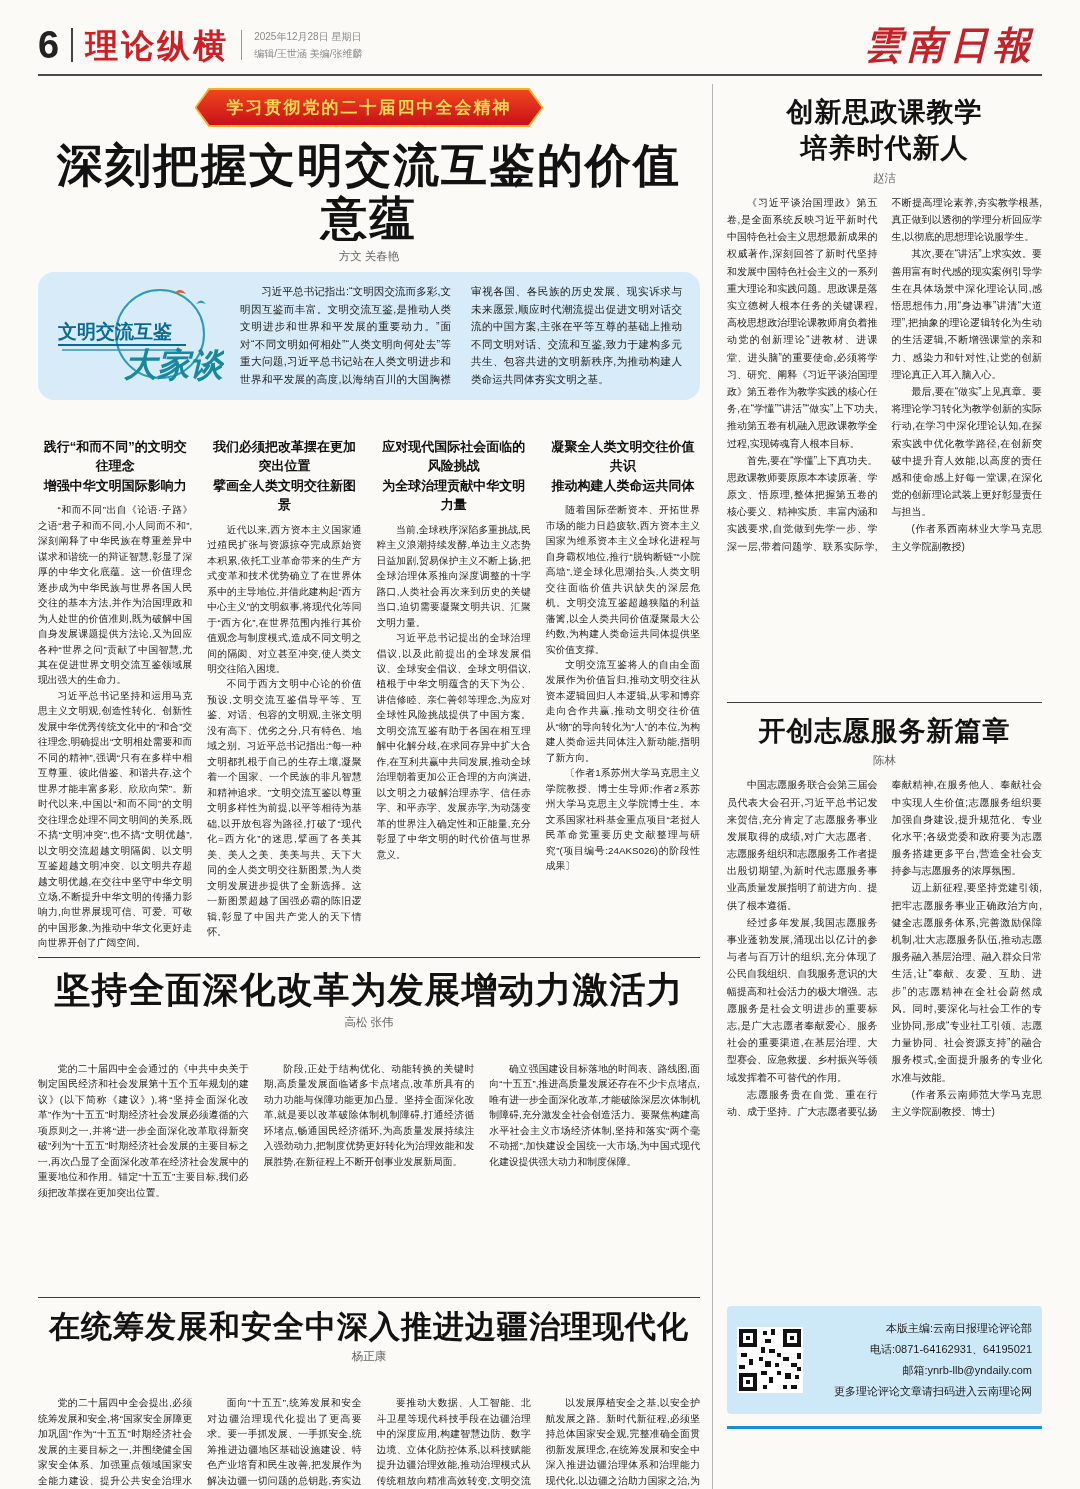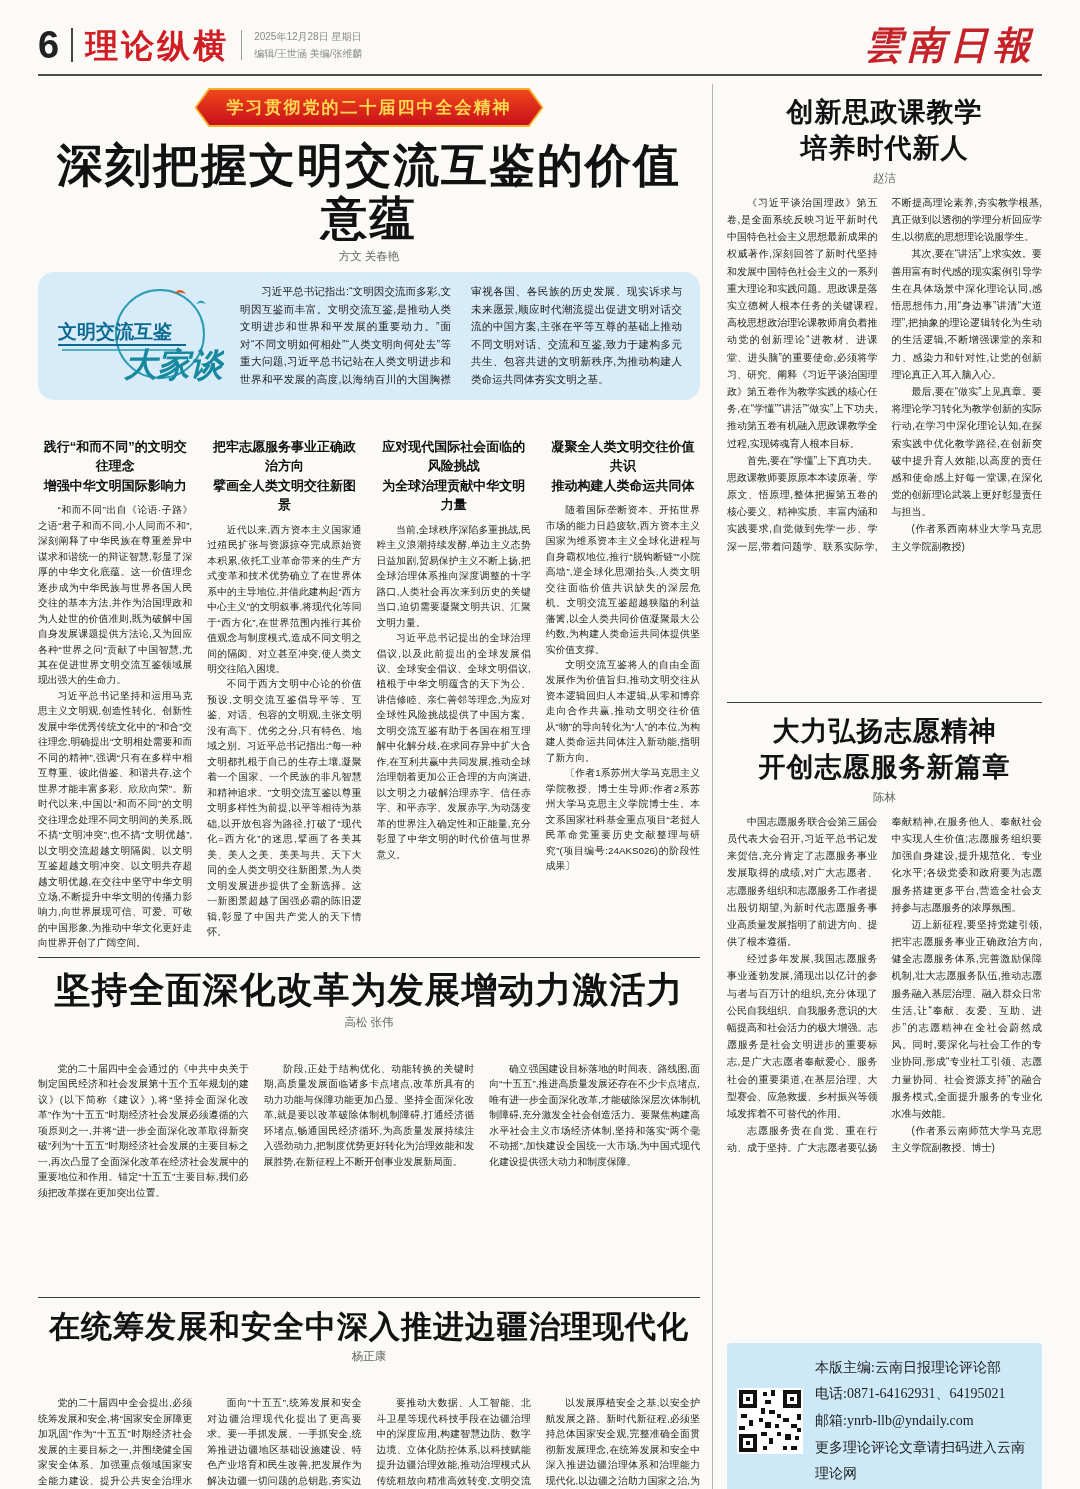--- a/index.html
+++ b/index.html
@@ -44,21 +44,21 @@
   .col-head{font-size:13px;font-weight:bold;text-align:center;line-height:1.5;margin:2px 0 7px 0;color:#111;}
   .bodytxt p{margin:0;font-size:9.8px;line-height:1.58;text-align:justify;text-indent:2em;color:#262626;}
   .sub-title{font-size:31px;font-weight:900;text-align:center;letter-spacing:1px;color:#121212;margin:8px 0 2px 0;line-height:1.2;}
   
   .r-title{font-size:27px;font-weight:900;text-align:center;line-height:1.35;letter-spacing:1px;color:#121212;margin-top:10px;}
   .rtext{column-count:2;column-gap:14px;overflow:hidden;}
   .rtext p{margin:0;font-size:10px;line-height:1.72;text-align:justify;text-indent:2em;color:#262626;}
   .rt1{height:498px;}
   .rt2{height:520px;}
   .contactbox{background:#cde9f8;border-radius:4px;padding:12px 10px;display:flex;gap:12px;align-items:center;margin-top:10px;}
-  .contact-lines{flex:1;text-align:left;font-size:14px;line-height:1.9;color:#1c1c1c;font-family:Liberation Serif, serif;}
+  .contact-lines{flex:1;text-align:right;font-size:11px;line-height:1.9;color:#1c1c1c;}
   .blueline{border-top:3px solid #1790d0;margin-top:12px;}
 </style>
 </head>
 <body>
 
 <div class="page">
 
   <div class="hdr">
     <div class="hdr-left">
       <div class="pagenum">6</div>
@@ -109,21 +109,21 @@
               <div>践行“和而不同”的文明交往理念</div>
               <div>增强中华文明国际影响力</div>
             </div>
             <div class="bodytxt">
               <p>“和而不同”出自《论语·子路》之语“君子和而不同,小人同而不和”,深刻阐释了中华民族在尊重差异中谋求和谐统一的辩证智慧,彰显了深厚的中华文化底蕴。这一价值理念逐步成为中华民族与世界各国人民交往的基本方法,并作为治国理政和为人处世的价值准则,既为破解中国自身发展课题提供方法论,又为回应各种“世界之问”贡献了中国智慧,尤其在促进世界文明交流互鉴领域展现出强大的生命力。</p>
               <p>习近平总书记坚持和运用马克思主义文明观,创造性转化、创新性发展中华优秀传统文化中的“和合”交往理念,明确提出“文明相处需要和而不同的精神”,强调“只有在多样中相互尊重、彼此借鉴、和谐共存,这个世界才能丰富多彩、欣欣向荣”。新时代以来,中国以“和而不同”的文明交往理念处理不同文明间的关系,既不搞“文明冲突”,也不搞“文明优越”,以文明交流超越文明隔阂、以文明互鉴超越文明冲突、以文明共存超越文明优越,在交往中坚守中华文明立场,不断提升中华文明的传播力影响力,向世界展现可信、可爱、可敬的中国形象,为推动中华文化更好走向世界开创了广阔空间。</p>
             </div>
           </div>
           <div class="c-h">
             <div class="col-head">
-              <div>把牢志愿服务事业正确政治方向</div>
+              <div>我们必须把改革摆在更加突出位置</div>
               <div>擘画全人类文明交往新图景</div>
             </div>
             <div class="bodytxt">
               <p>近代以来,西方资本主义国家通过殖民扩张与资源掠夺完成原始资本积累,依托工业革命带来的生产方式变革和技术优势确立了在世界体系中的主导地位,并借此建构起“西方中心主义”的文明叙事,将现代化等同于“西方化”,在世界范围内推行其价值观念与制度模式,造成不同文明之间的隔阂、对立甚至冲突,使人类文明交往陷入困境。</p>
               <p>不同于西方文明中心论的价值预设,文明交流互鉴倡导平等、互鉴、对话、包容的文明观,主张文明没有高下、优劣之分,只有特色、地域之别。习近平总书记指出:“每一种文明都扎根于自己的生存土壤,凝聚着一个国家、一个民族的非凡智慧和精神追求。”文明交流互鉴以尊重文明多样性为前提,以平等相待为基础,以开放包容为路径,打破了“现代化=西方化”的迷思,擘画了各美其美、美人之美、美美与共、天下大同的全人类文明交往新图景,为人类文明发展进步提供了全新选择。这一新图景超越了国强必霸的陈旧逻辑,彰显了中国共产党人的天下情怀。</p>
             </div>
           </div>
           <div class="c-h">
             <div class="col-head">
               <div>应对现代国际社会面临的风险挑战</div>
@@ -202,21 +202,20 @@
           <p>其次,要在“讲活”上求实效。要善用富有时代感的现实案例引导学生在具体场景中深化理论认同,感悟思想伟力,用“身边事”讲清“大道理”,把抽象的理论逻辑转化为生动的生活逻辑,不断增强课堂的亲和力、感染力和针对性,让党的创新理论真正入耳入脑入心。</p>
           <p>最后,要在“做实”上见真章。要将理论学习转化为教学创新的实际行动,在学习中深化理论认知,在探索实践中优化教学路径,在创新突破中提升育人效能,以高度的责任感和使命感上好每一堂课,在深化党的创新理论武装上更好彰显责任与担当。</p>
           <p>(作者系西南林业大学马克思主义学院副教授)</p>
         </div>
       </div>
 
       <div class="hrule"></div>
 
       <div>
         <div class="r-title">
-          <div>大力弘扬志愿精神</div>
           <div>开创志愿服务新篇章</div>
         </div>
         <div class="byline">陈林</div>
         <div class="rtext rt2">
           <p>中国志愿服务联合会第三届会员代表大会召开,习近平总书记发来贺信,充分肯定了志愿服务事业发展取得的成绩,对广大志愿者、志愿服务组织和志愿服务工作者提出殷切期望,为新时代志愿服务事业高质量发展指明了前进方向、提供了根本遵循。</p>
           <p>经过多年发展,我国志愿服务事业蓬勃发展,涌现出以亿计的参与者与百万计的组织,充分体现了公民自我组织、自我服务意识的大幅提高和社会活力的极大增强。志愿服务是社会文明进步的重要标志,是广大志愿者奉献爱心、服务社会的重要渠道,在基层治理、大型赛会、应急救援、乡村振兴等领域发挥着不可替代的作用。</p>
           <p>志愿服务贵在自觉、重在行动、成于坚持。广大志愿者要弘扬奉献精神,在服务他人、奉献社会中实现人生价值;志愿服务组织要加强自身建设,提升规范化、专业化水平;各级党委和政府要为志愿服务搭建更多平台,营造全社会支持参与志愿服务的浓厚氛围。</p>
           <p>迈上新征程,要坚持党建引领,把牢志愿服务事业正确政治方向,健全志愿服务体系,完善激励保障机制,壮大志愿服务队伍,推动志愿服务融入基层治理、融入群众日常生活,让“奉献、友爱、互助、进步”的志愿精神在全社会蔚然成风。同时,要深化与社会工作的专业协同,形成“专业社工引领、志愿力量协同、社会资源支持”的融合服务模式,全面提升服务的专业化水准与效能。</p>
           <p>(作者系云南师范大学马克思主义学院副教授、博士)</p>
         </div>

